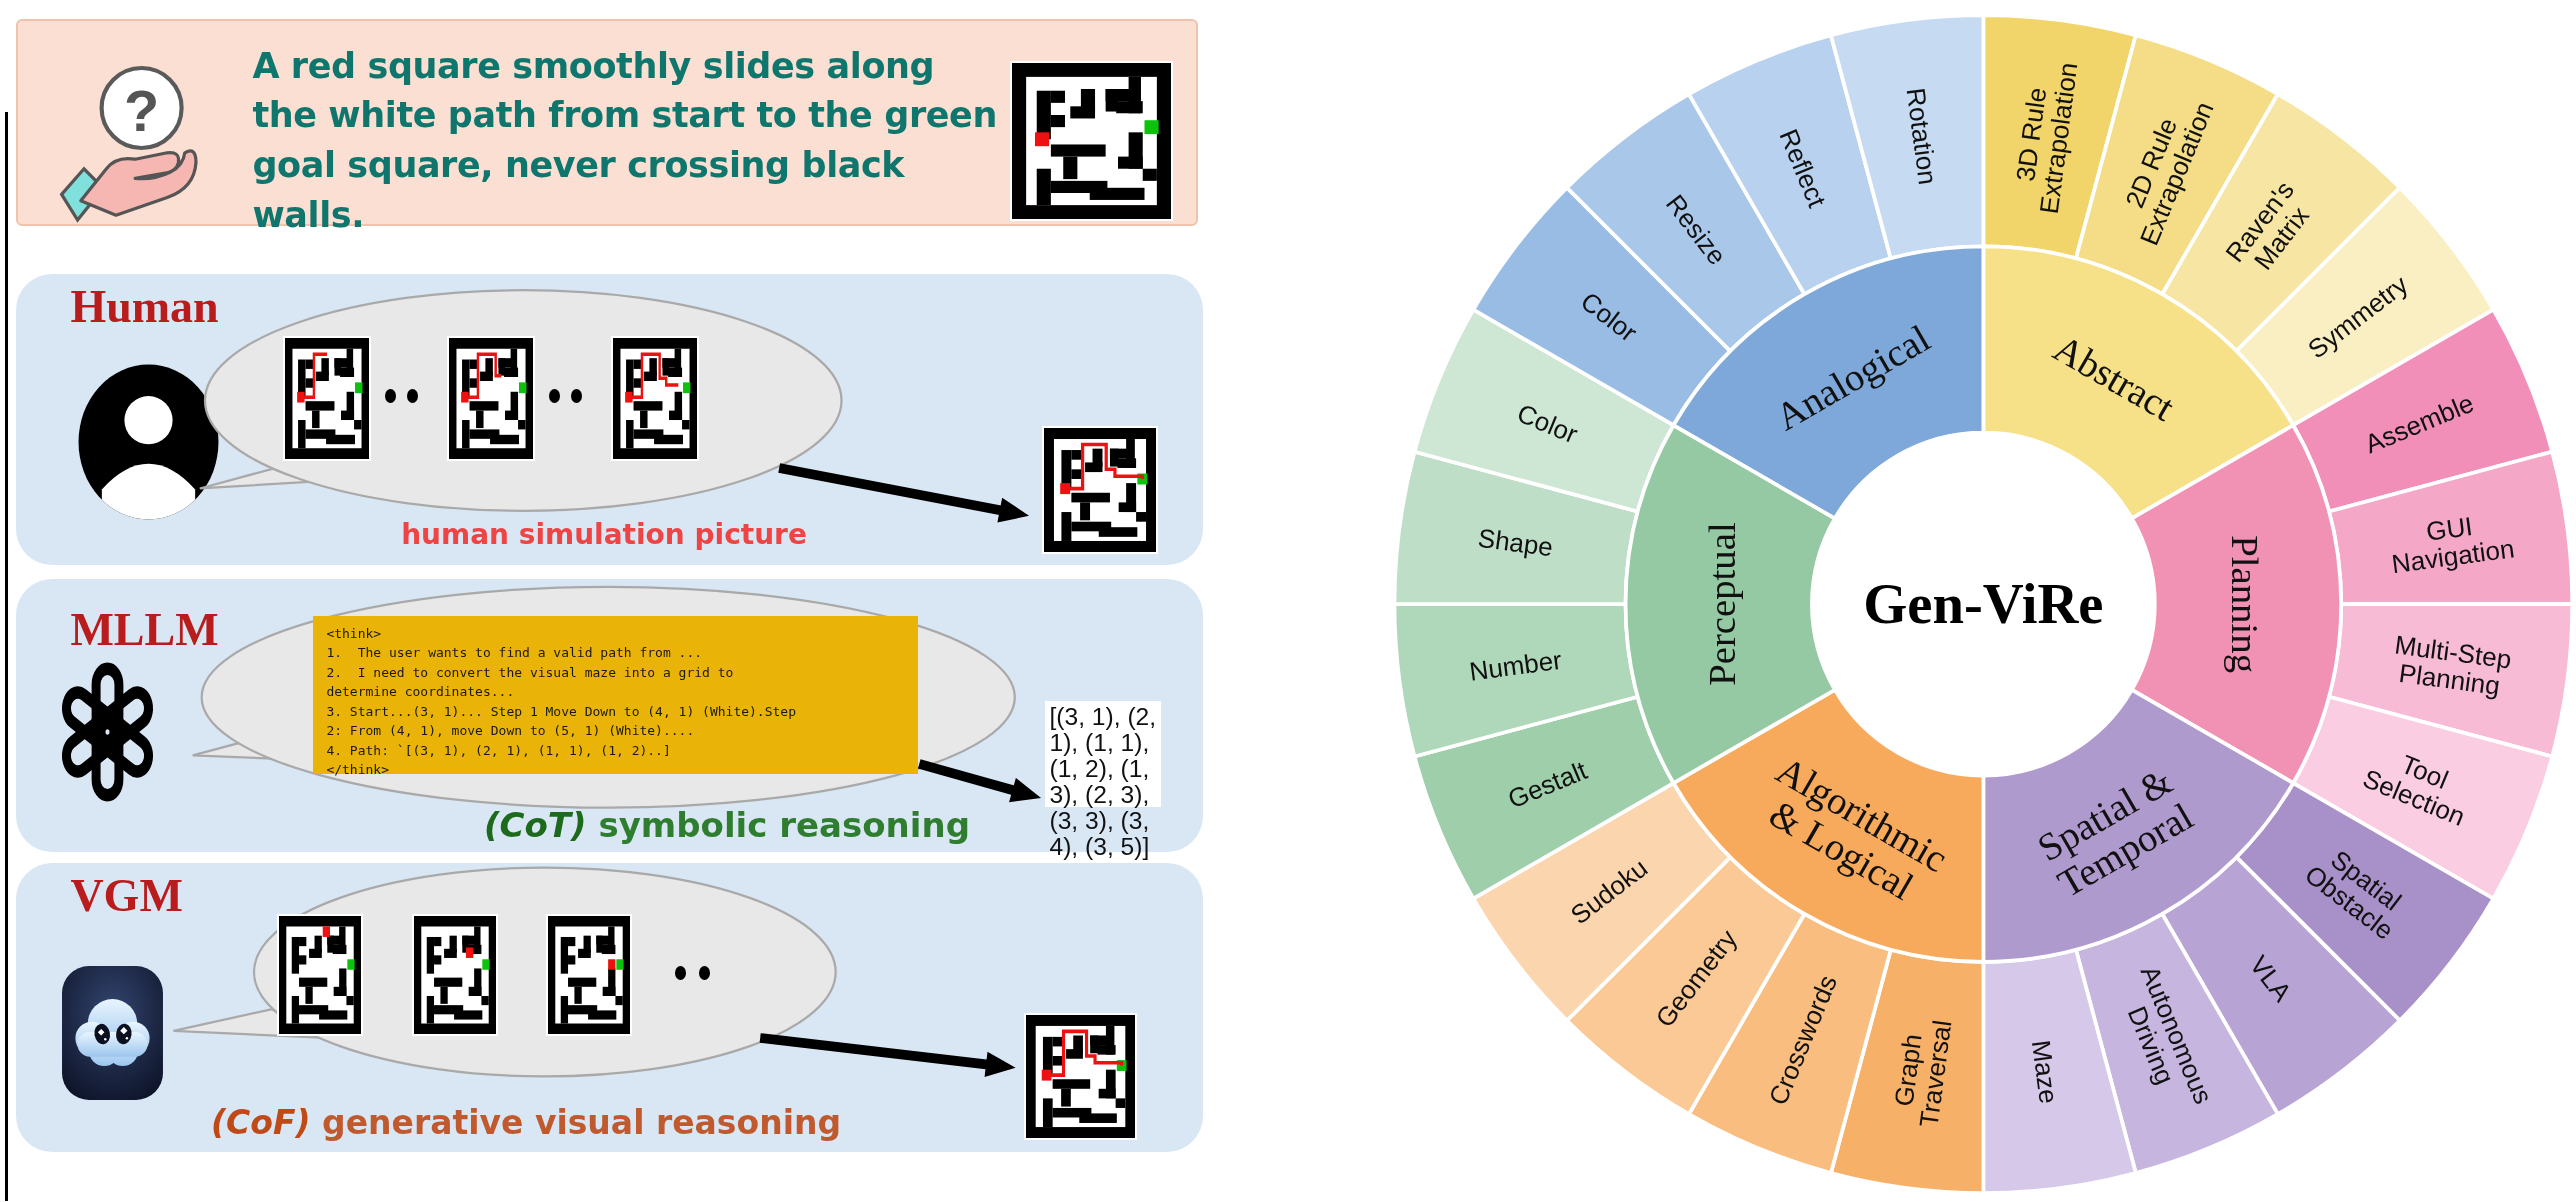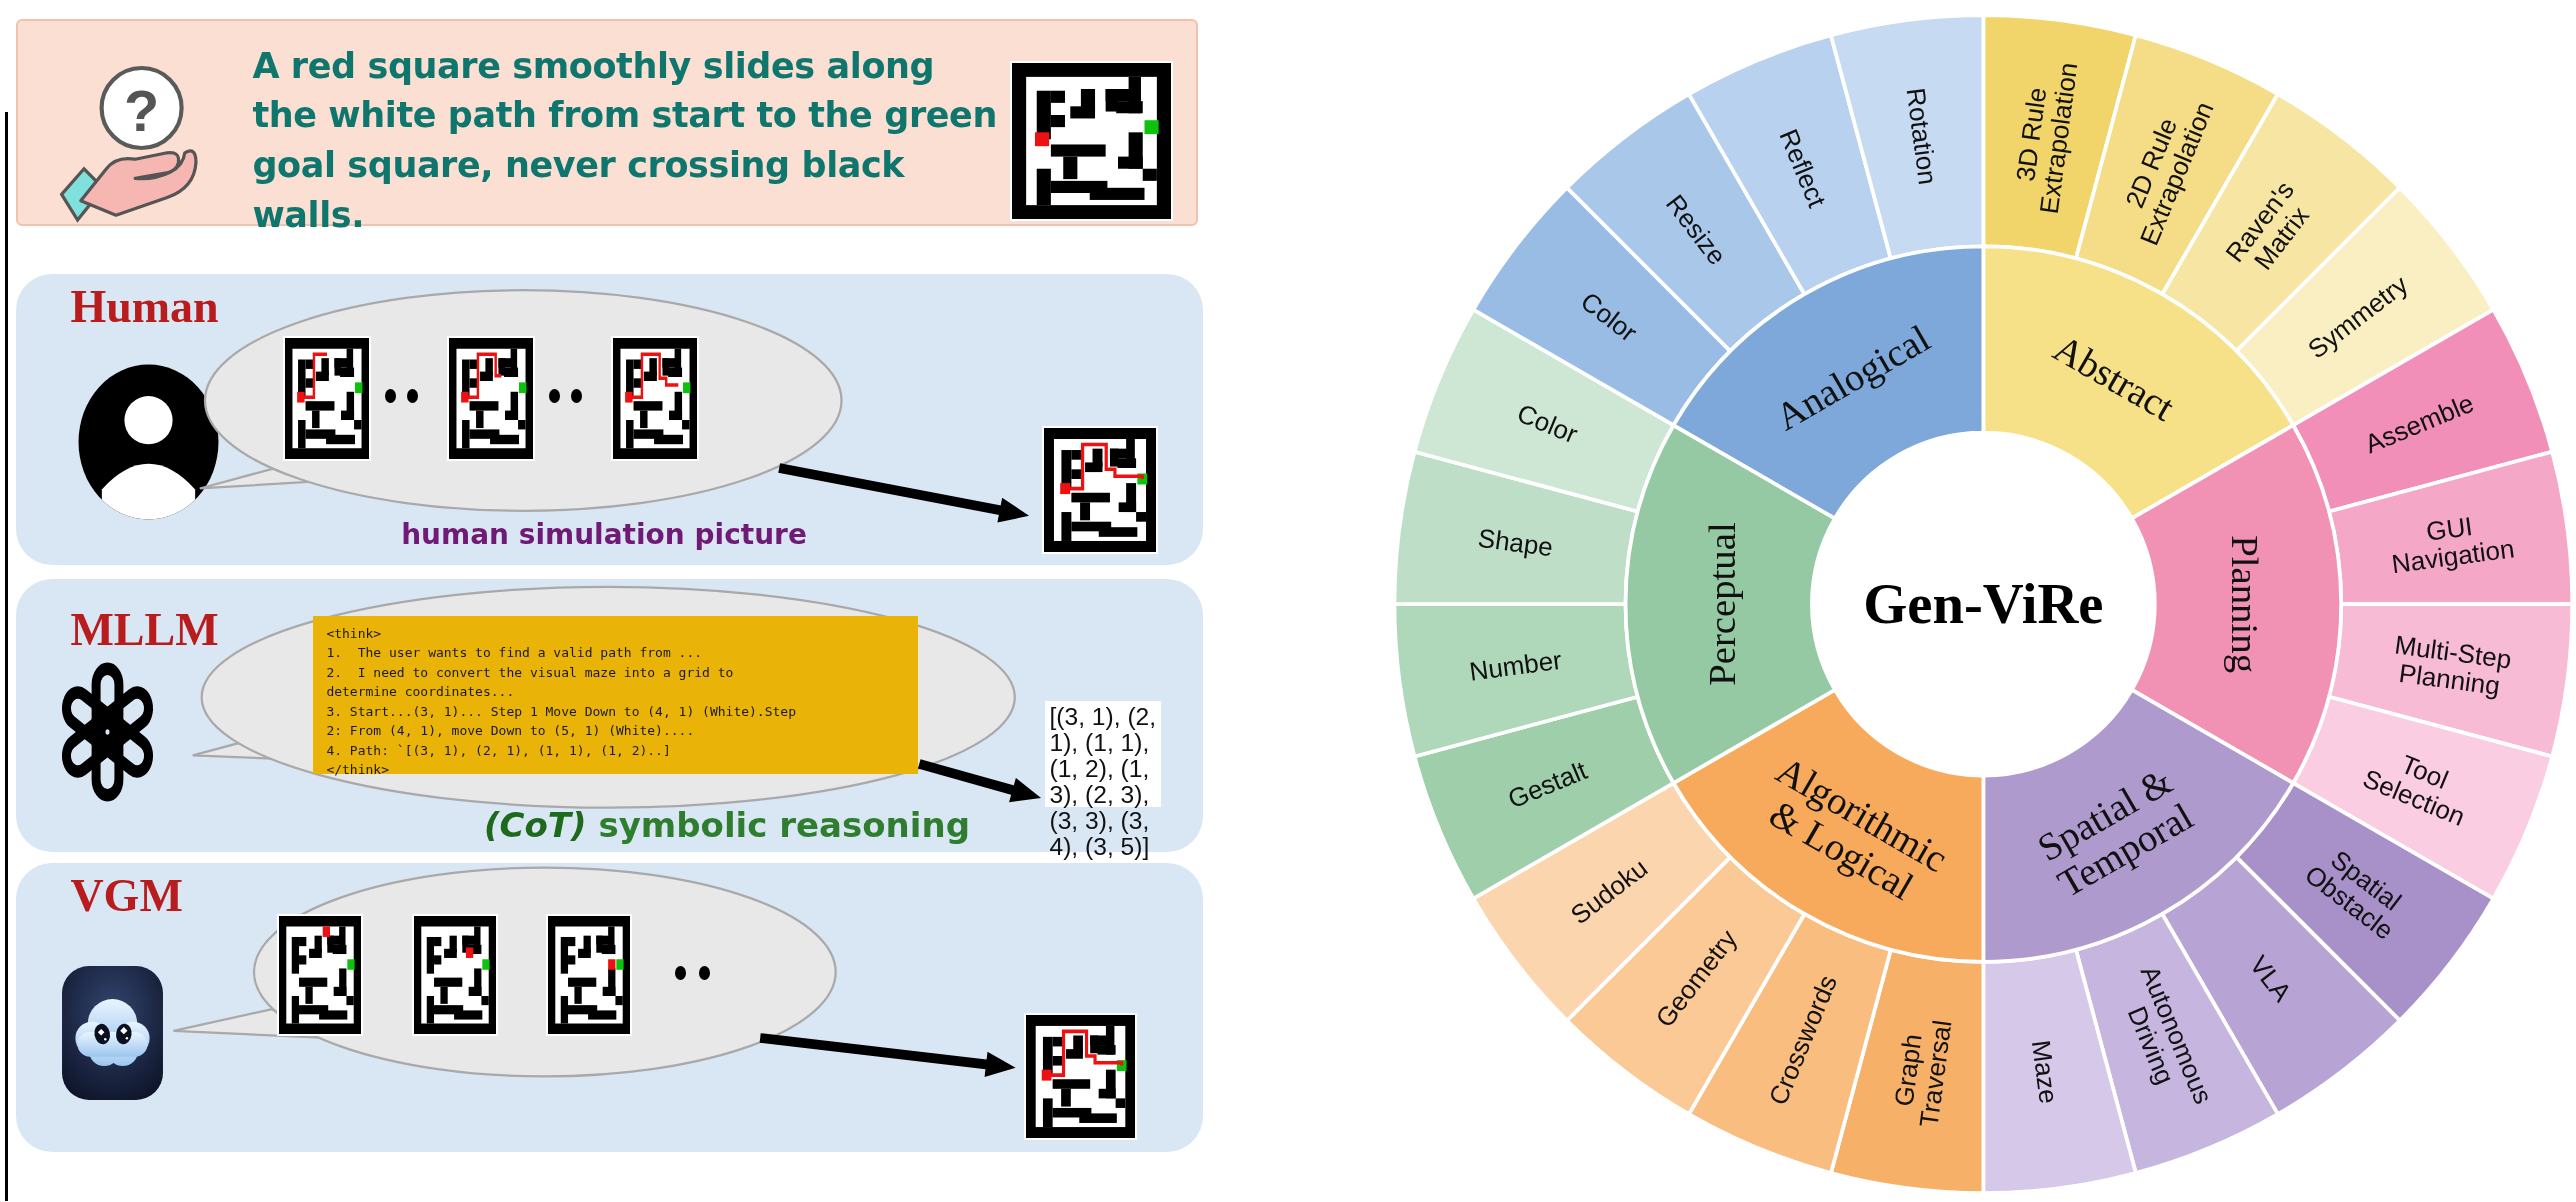--- a/index.html
+++ b/index.html
@@ -28,21 +28,21 @@
 
   .code-box{position:absolute;left:313px;top:616px;width:605px;height:158px;background:#eab308;
       box-sizing:border-box;padding:7.5px 13.4px;}
   .code-line{font:400 13px/19.5px "DejaVu Sans Mono",monospace;color:#1a1a1a;white-space:pre;}
 
   .output-box{position:absolute;left:1045px;top:701px;width:116px;height:106px;background:#fff;
       box-sizing:border-box;padding:3px 4.5px;font:400 24.6px/26px "Liberation Sans",sans-serif;color:#111;}
 
   .caption{position:absolute;white-space:nowrap;transform:translateX(-50%);
       font-family:"DejaVu Sans",sans-serif;font-weight:600;}
-  #caption-human{left:604px;top:518px;font-size:28px;color:#701a75;text-align:center;}
+  #caption-human{left:604px;top:518px;font-size:28px;color:#ef4444;text-align:center;}
   #caption-mllm{left:727px;top:805px;font-size:34px;color:#2F7D2F;}
   #caption-vgm{left:526px;top:1103px;font-size:33px;color:#C05A2E;}
   .caption .prefix{font-weight:800;font-style:italic;}
   #caption-mllm .prefix{color:#1D6A1D;}
   #caption-vgm .prefix{color:#BF4A17;}
 
   .arrow-svg{position:absolute;overflow:visible;}
 
   
   #wheel{position:absolute;left:1387px;top:0px;}
@@ -434,20 +434,24 @@
         <rect x="22" y="68" width="32" height="7" fill="#000000"></rect>
         <rect x="66" y="40" width="8" height="21" fill="#000000"></rect>
         <rect x="60" y="54" width="14" height="7" fill="#000000"></rect>
         <rect x="44" y="72" width="31" height="7" fill="#000000"></rect>
         <rect x="74" y="61" width="8" height="7" fill="#000000"></rect>
         <rect x="13" y="40" width="8" height="8" fill="#EE1111"></rect>
         <rect x="75" y="33" width="8" height="8" fill="#0DC20D"></rect>
         <polyline points="17,44 31,44 31,12 50,12 50,30 57,30 57,35 79,35 79,37" fill="none" stroke="#EE1111" stroke-width="2.6" stroke-linejoin="miter"></polyline>
       </svg>
     </div>
+  <div class="caption" id="caption-vgm">
+    <span class="prefix">(CoF)</span>
+    <span>generative visual reasoning</span>
+  </div>
 
   <svg id="wheel" width="1189" height="1203" viewBox="0 0 1595 1613">
       <path d="M 800 20 A 790 790 0 0 1 1004.4670456309914 46.918597231636 L 924.23314164921 346.3556033812472 A 480 480 0 0 0 800 330 Z" fill="#F1D46A" stroke="#fff" stroke-width="5"></path>
       <path d="M 1004.4670456309914 46.918597231636 A 790 790 0 0 1 1195 125.83993101029341 L 1040 394.30780618346944 A 480 480 0 0 0 924.23314164921 346.3556033812472 Z" fill="#F4DD86" stroke="#fff" stroke-width="5"></path>
       <path d="M 1195 125.83993101029341 A 790 790 0 0 1 1358.6143571373725 251.38564286262738 L 1139.4112549695428 470.5887450304572 A 480 480 0 0 0 1040 394.30780618346944 Z" fill="#F7E5A3" stroke="#fff" stroke-width="5"></path>
       <path d="M 1358.6143571373725 251.38564286262738 A 790 790 0 0 1 1484.1600689897064 414.9999999999999 L 1215.6921938165306 570 A 480 480 0 0 0 1139.4112549695428 470.5887450304572 Z" fill="#FAEEC3" stroke="#fff" stroke-width="5"></path>
       <path d="M 800 330 A 480 480 0 0 1 1215.6921938165306 570 L 999.1858428704209 695 A 230 230 0 0 0 800 580 Z" fill="#F6E189" stroke="#fff" stroke-width="5"></path>
       <text transform="translate(882.6230796752926 182.415402750378) rotate(277.5)" text-anchor="middle" dominant-baseline="central" font-family="Liberation Sans, sans-serif" font-size="35" font-weight="400" fill="#111"><tspan x="0" dy="-18.5">3D Rule</tspan><tspan x="0" dy="37">Extrapolation</tspan></text>
       <text transform="translate(1042.2386126871017 225.18425592035544) rotate(292.5)" text-anchor="middle" dominant-baseline="central" font-family="Liberation Sans, sans-serif" font-size="35" font-weight="400" fill="#111"><tspan x="0" dy="-18.5">2D Rule</tspan><tspan x="0" dy="37">Extrapolation</tspan></text>
       <text transform="translate(1185.3459845625202 307.8073355956481) rotate(307.5)" text-anchor="middle" dominant-baseline="central" font-family="Liberation Sans, sans-serif" font-size="35" font-weight="400" fill="#111"><tspan x="0" dy="-18.5">Raven's</tspan><tspan x="0" dy="37">Matrix</tspan></text>

